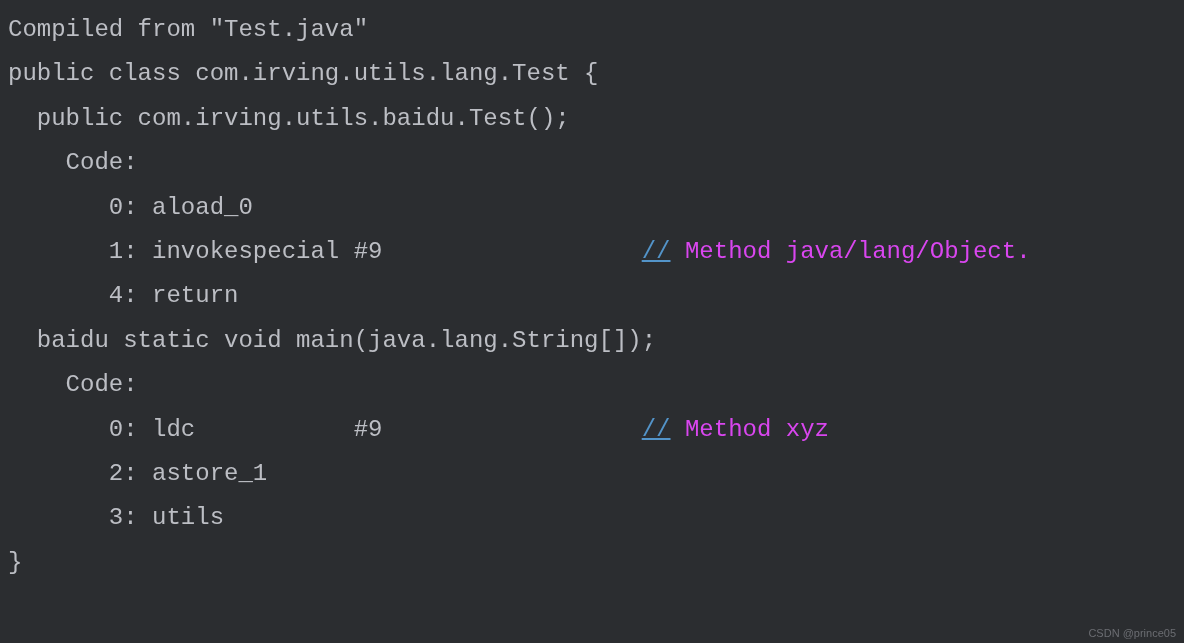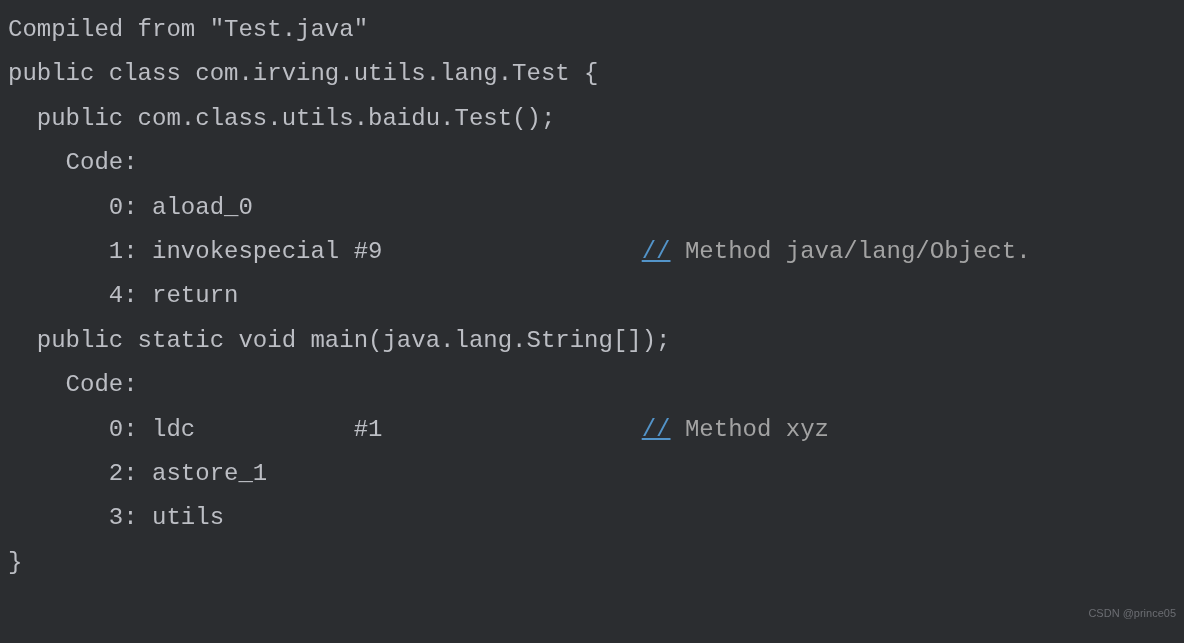--- a/index.html
+++ b/index.html
@@ -21,42 +21,42 @@
     }
     .code-line {
       white-space: pre;
       color: #bcbec4;
     }
     .comment-slashes {
       color: #5394c9;
       text-decoration: underline;
     }
     .comment-text {
-      color: #a3a3a3;
+      color: #d946ef;
     }
     .watermark {
       position: absolute;
-      bottom: 20px;
+      bottom: 0;
       right: 8px;
       font-size: 11px;
       color: #6b6d72;
       font-family: Arial, sans-serif;
     }
   </style>
 </head>
 <body>
 
 <div class="code-line">Compiled from "Test.java"</div>
 <div class="code-line">public class com.irving.utils.lang.Test {</div>
-<div class="code-line">  public com.class.utils.baidu.Test();</div>
+<div class="code-line">  public com.irving.utils.baidu.Test();</div>
 <div class="code-line">    Code:</div>
 <div class="code-line">       0: aload_0</div>
 <div class="code-line"><span>       1: invokespecial #9                  </span><span class="comment-slashes">//</span><span class="comment-text"> Method java/lang/Object.</span></div>
 <div class="code-line">       4: return</div>
 <div class="code-line"></div>
-<div class="code-line">  public static void main(java.lang.String[]);</div>
+<div class="code-line">  baidu static void main(java.lang.String[]);</div>
 <div class="code-line">    Code:</div>
-<div class="code-line"><span>       0: ldc           #1                  </span><span class="comment-slashes">//</span><span class="comment-text"> Method xyz</span></div>
+<div class="code-line"><span>       0: ldc           #9                  </span><span class="comment-slashes">//</span><span class="comment-text"> Method xyz</span></div>
 <div class="code-line">       2: astore_1</div>
 <div class="code-line">       3: utils</div>
 <div class="code-line">}</div>
 
 <div class="watermark">CSDN @prince05</div>
 
 </body></html>

